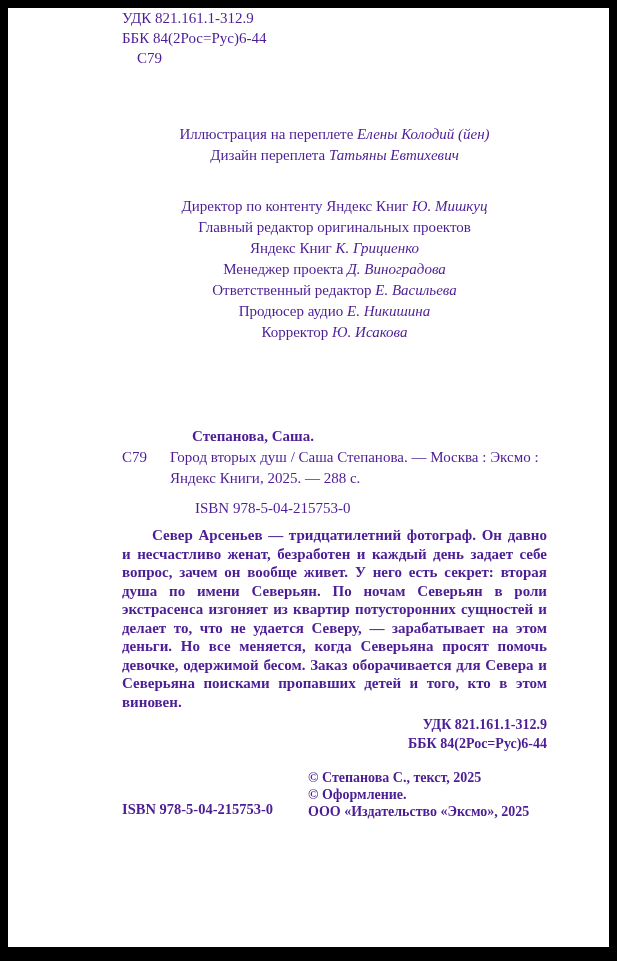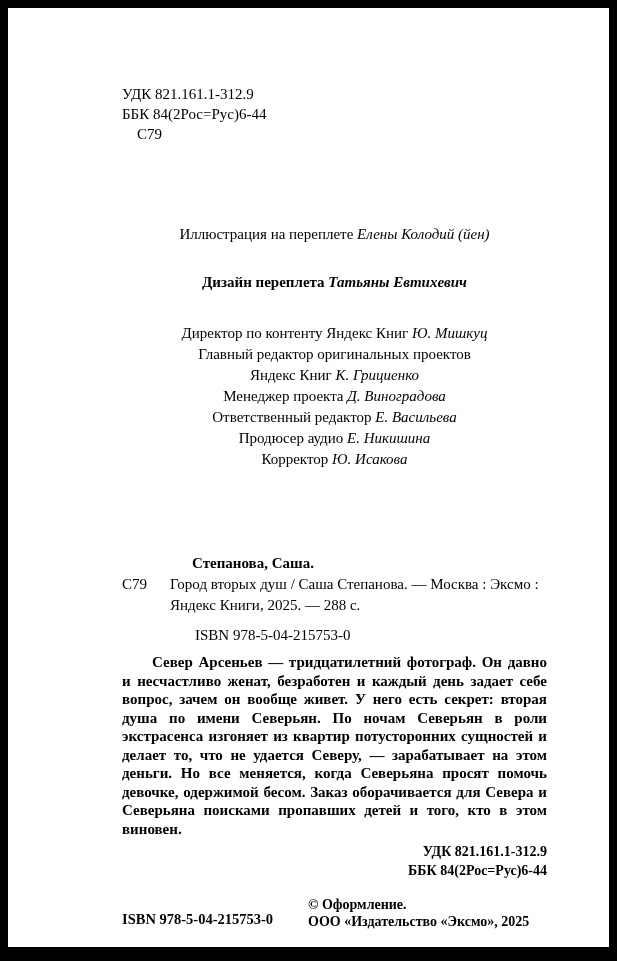--- a/index.html
+++ b/index.html
@@ -9,37 +9,36 @@
     font-family: "Liberation Serif", "DejaVu Serif", serif;
   }
   .page {
     position: absolute;
     left: 8px; top: 8px;
     width: 601px; height: 939px;
     background: #ffffff;
     overflow: hidden;
   }
   .content {
-    padding-top: 76px;
     margin-left: 114px;
     width: 425px;
-    color: #000000;
+    color: #4c1d95;
     font-size: 15px;
     line-height: 20px;
   }
   .it { font-style: italic; }
   .bold { font-weight: bold; }
   .centered { text-align: center; }
 
   .top-codes div { line-height: 20px; }
   .author-code { padding-left: 15px; }
 
   .design-credit { line-height: 20px; }
-  .dc1 { margin-top: 80px; }
-  .dc2 { margin-top: 28px; font-weight: bold; }
+  .dc1 { margin-top: 56px; }
+  .dc2 { margin-top: 1px; }
 
   .staff { margin-top: 31px; }
   .staff-line { line-height: 21px; }
 
   .catalog { margin-top: 83px; line-height: 21px; }
   .catalog-author { margin-left: 70px; }
   .catalog-row { position: relative; }
   .catalog-code { position: absolute; left: 0; top: 0; }
   .catalog-entry { margin-left: 48px; }
   .catalog-isbn { margin-left: 73px; margin-top: 9px; line-height: 21px; }
@@ -129,19 +128,20 @@
     <p class="annotation">Север Арсеньев — тридцатилетний фотограф. Он давно и несчастливо женат, безработен и каждый день задает себе вопрос, зачем он вообще живет. У него есть секрет: вторая душа по имени Северьян. По ночам Северьян в роли экстрасенса изгоняет из квартир потусторонних сущностей и делает то, что не удается Северу, — зарабатывает на этом деньги. Но все меняется, когда Северьяна просят помочь девочке, одержимой бесом. Заказ оборачивается для Севера и Северьяна поисками пропавших детей и того, кто в этом виновен.</p>
 
     <div class="bottom-codes">
       <div>УДК 821.161.1-312.9</div>
       <div>ББК 84(2Рос=Рус)6-44</div>
     </div>
 
     <div class="copyright-wrap">
       <span class="isbn-bottom">ISBN 978-5-04-215753-0</span>
       <div class="copyright">
+        <div>© Степанова С., текст, 2025</div>
         <div>© Оформление.</div>
         <div>ООО «Издательство «Эксмо», 2025</div>
       </div>
     </div>
 
   </div>
 </div>
 
 </body></html>

